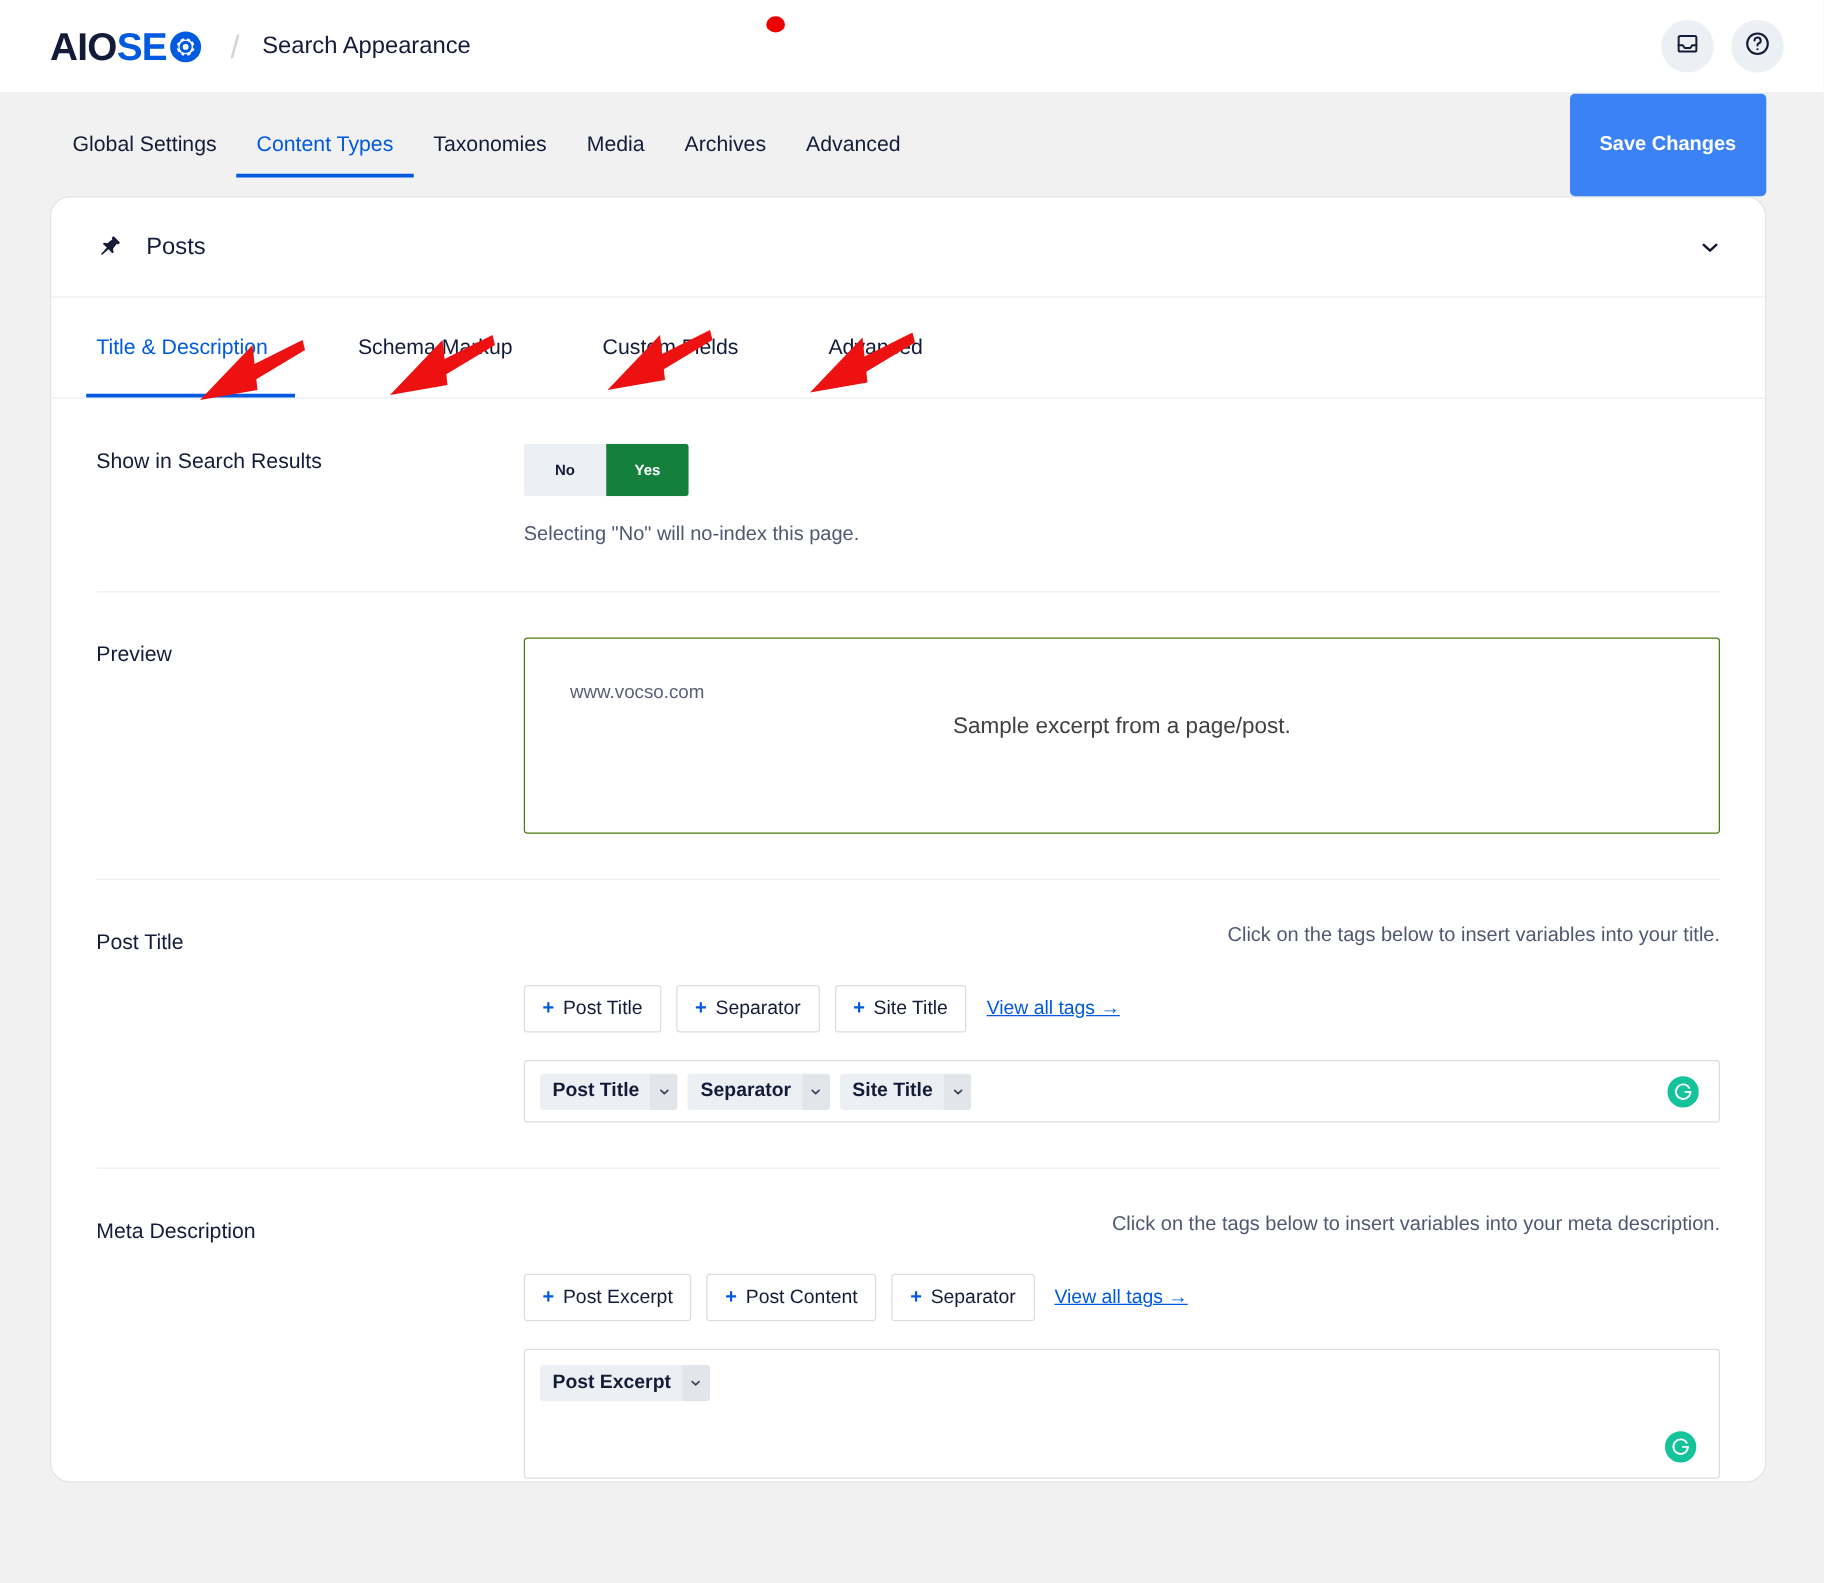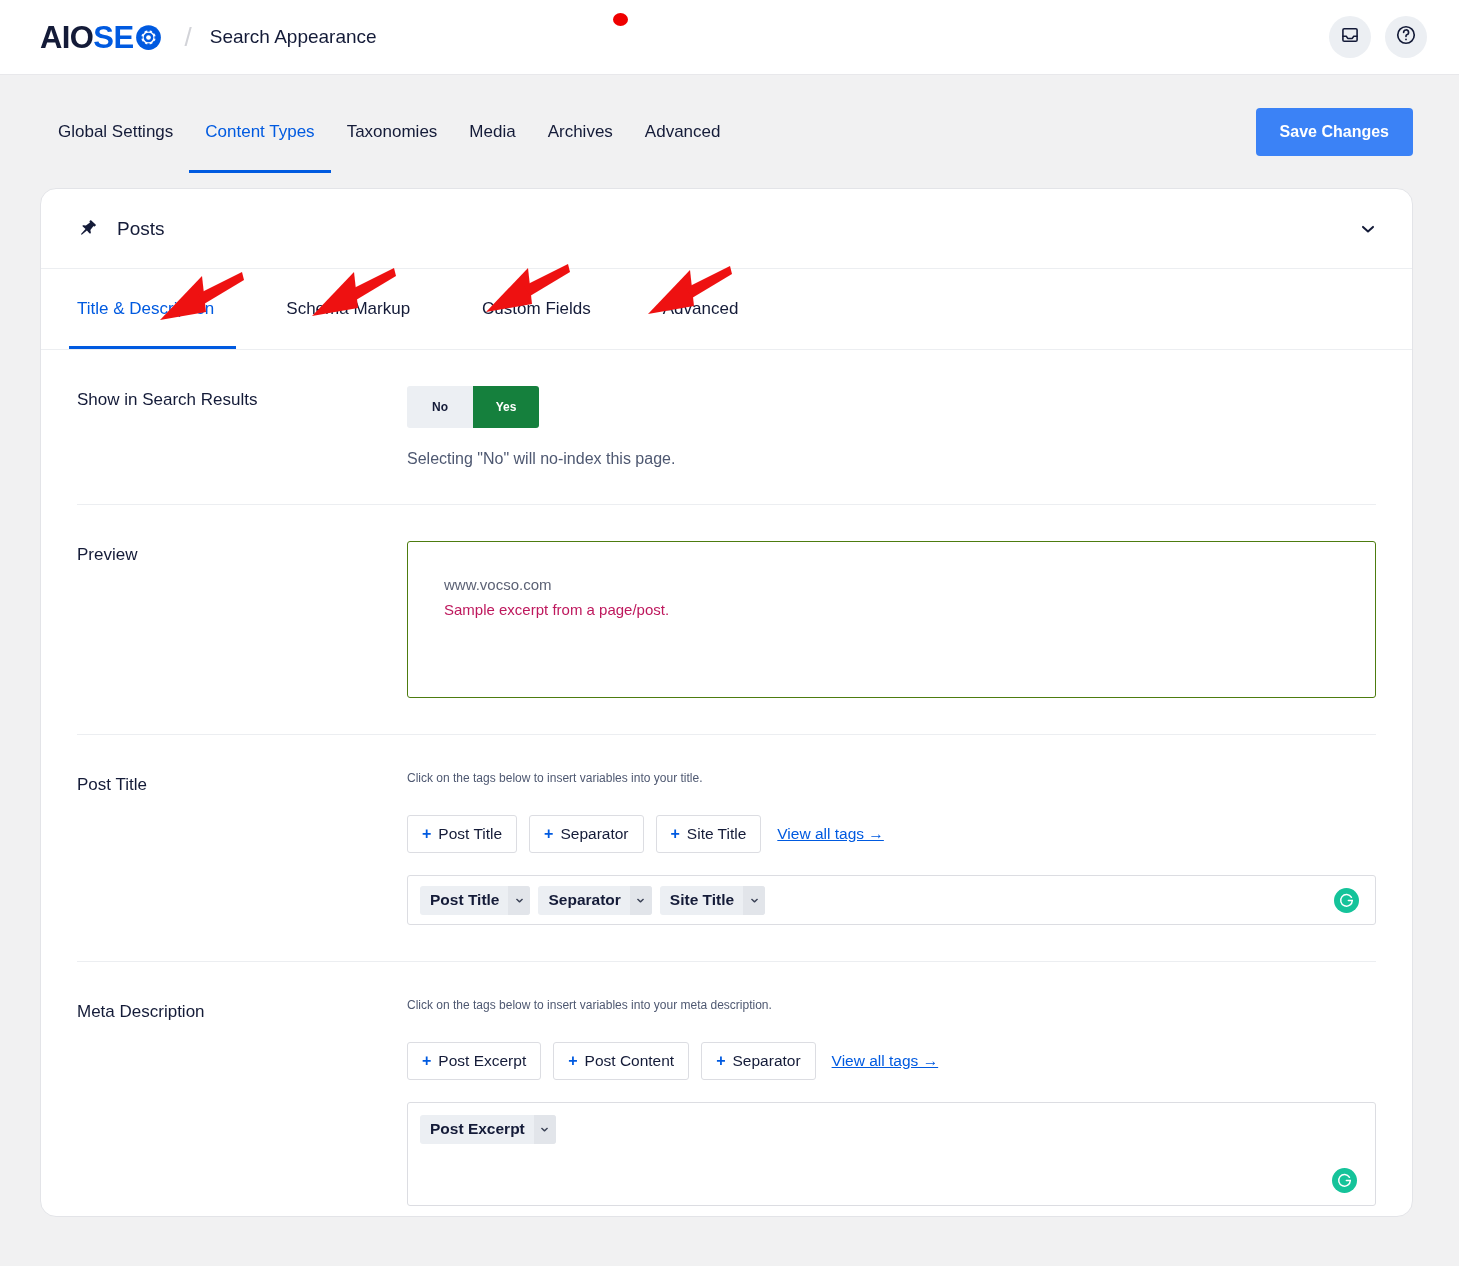--- a/index.html
+++ b/index.html
@@ -65,23 +65,22 @@
     background: #eceff3;
     display: flex;
     align-items: center;
     justify-content: center;
     cursor: pointer;
   }
 
   
   .navrow {
     position: relative;
-    height: 113px;
-    display: flex;
-    align-items: center;
+    height: 82px;
+    display: flex;
     padding: 0 46px 0 58px;
   }
   .navtabs { display: flex; align-items: flex-end; gap: 0; height: 100%; }
   .navtab {
     font-size: 17px;
     color: #141b38;
     padding: 0 16px;
     height: 100%;
     display: flex;
     align-items: center;
@@ -174,20 +173,21 @@
   
   .row {
     display: flex;
     padding: 0 36px;
   }
   .row-inner {
     display: flex;
     width: 100%;
     border-bottom: 1px solid #eceef1;
     padding: 36px 0 36px 0;
+    gap: 12px;
   }
   .row:last-child .row-inner { border-bottom: none; }
   .row-label {
     width: 330px;
     flex: 0 0 330px;
     font-size: 17px;
     color: #141b38;
     padding-top: 4px;
   }
   .row-body { flex: 1; }
@@ -221,24 +221,24 @@
     padding: 34px 36px 36px 36px;
     min-height: 157px;
   }
   .preview-url { font-size: 15px; color: #5c6275; margin-bottom: 8px; }
   .preview-title {
     font-size: 22px;
     color: #4b4fd6;
     margin-bottom: 9px;
     font-family: "Liberation Serif", serif;
   }
-  .preview-desc { font-size: 15px; color: #be185d; }
-
-  
-  .tag-help { font-size: 12px; color: #4e5871; margin-bottom: 30px; }
+  .preview-desc { font-size: 18px; color: #404040; text-align: center; }
+
+  
+  .tag-help { font-size: 16px; color: #4e5871; margin-bottom: 30px; text-align: right; }
   .tag-strip { display: flex; align-items: center; gap: 12px; }
   .tag-btn {
     border: 1px solid #dcdde2;
     background: #fff;
     border-radius: 3px;
     height: 38px;
     padding: 0 14px;
     display: inline-flex;
     align-items: center;
     font-size: 15.5px;

